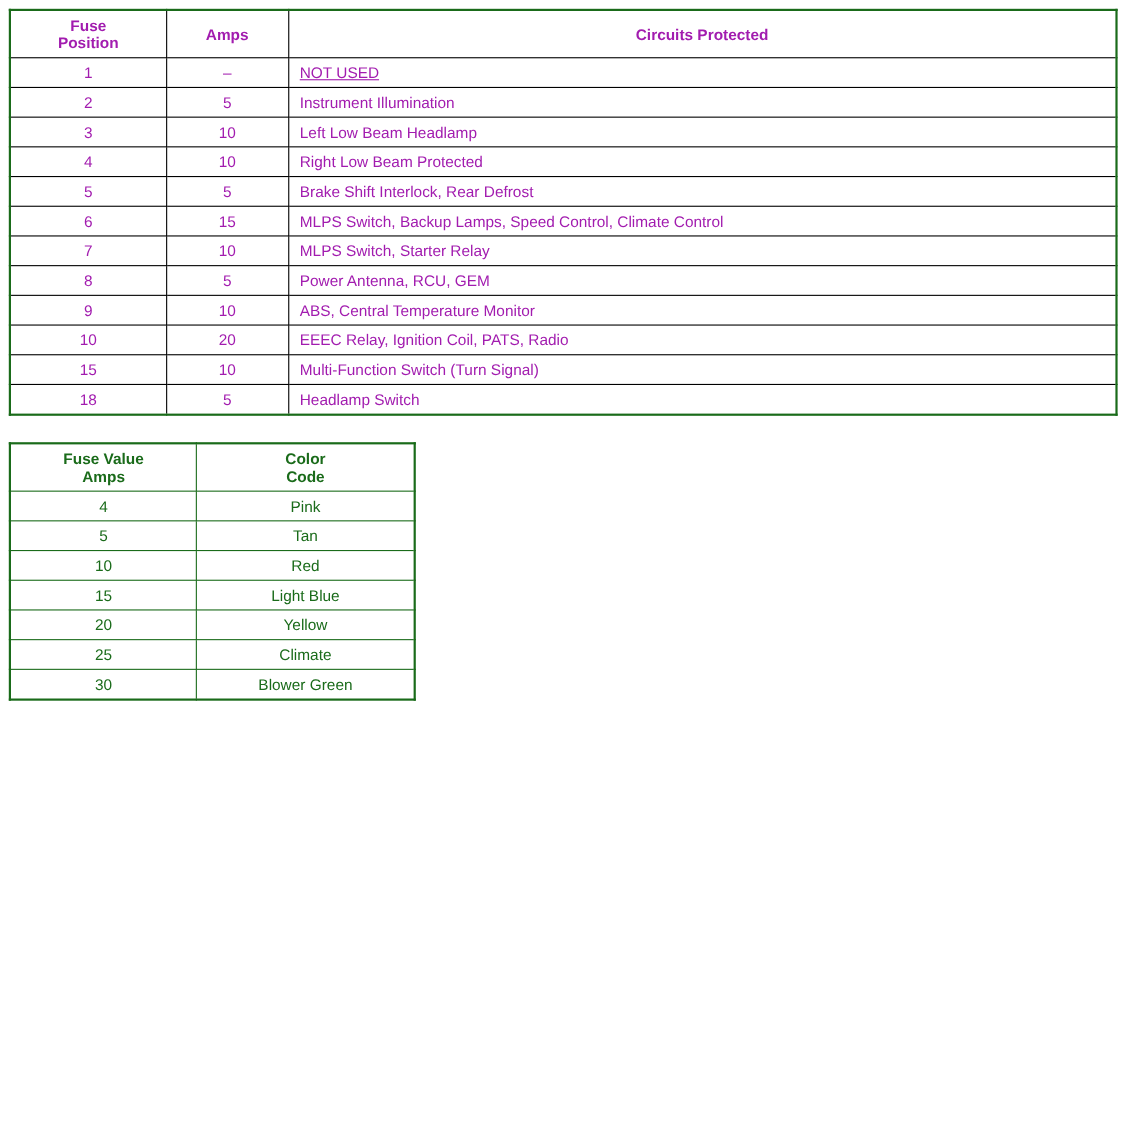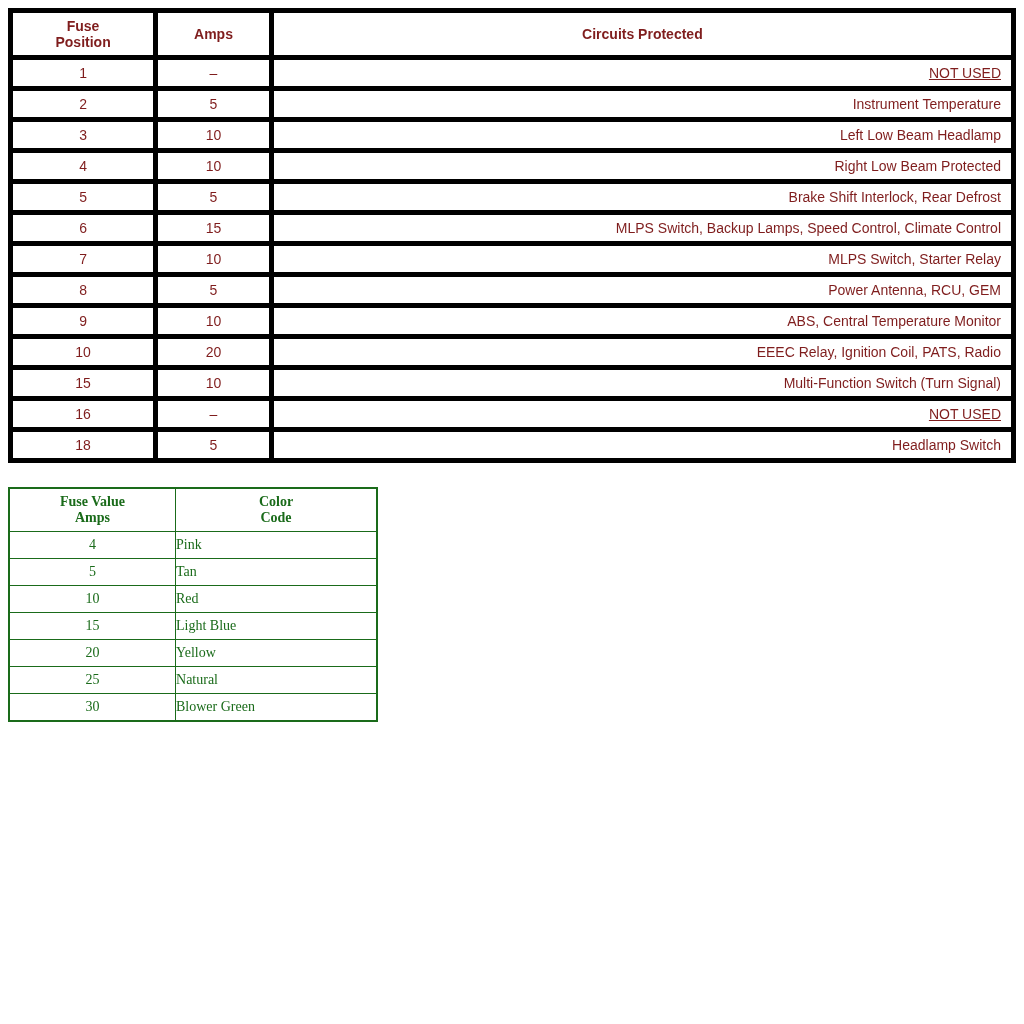--- a/index.html
+++ b/index.html
@@ -14,53 +14,52 @@
       color: #1a6b1a;
       padding: 8px;
     }
     .main-table {
       width: 100%;
       border-collapse: collapse;
       border: 2px solid #1a6b1a;
       margin-bottom: 24px;
     }
     .main-table th, .main-table td {
-      border: 5px solid #000000;
+      border: 1px solid #000000;
       padding: 5px 10px;
       text-align: center;
-      color: #7f1d1d;
+      color: #a21caf;
     }
     .main-table th {
       font-weight: bold;
       background: #fff;
     }
     .main-table td.circuits {
-      text-align: right;
+      text-align: left;
     }
     .main-table td.not-used {
       text-decoration: underline;
     }
     .second-table {
       width: 370px;
       border-collapse: collapse;
       border: 2px solid #1a6b1a;
     }
     .second-table th, .second-table td {
       border: 1px solid #1a6b1a;
       padding: 5px 0;
       text-align: center;
       color: #1a6b1a;
-      font-family: Liberation Serif, serif;
     }
     .second-table th {
       font-weight: bold;
       background: #fff;
     }
     .second-table td.color-name {
-      text-align: left;
+      text-align: center;
     }
   </style>
 </head>
 <body>
 
 <table class="main-table">
   <thead>
     <tr>
       <th>Fuse<br>Position</th>
       <th>Amps</th>
@@ -69,21 +68,21 @@
   </thead>
   <tbody id="main-tbody">
   <tr>
         <td>1</td>
         <td>–</td>
         <td class="circuits not-used">NOT USED</td>
       </tr>
       <tr>
         <td>2</td>
         <td>5</td>
-        <td class="circuits">Instrument Temperature</td>
+        <td class="circuits">Instrument Illumination</td>
       </tr>
       <tr>
         <td>3</td>
         <td>10</td>
         <td class="circuits">Left Low Beam Headlamp</td>
       </tr>
       <tr>
         <td>4</td>
         <td>10</td>
         <td class="circuits">Right Low Beam Protected</td>
@@ -117,25 +116,20 @@
         <td>10</td>
         <td>20</td>
         <td class="circuits">EEEC Relay, Ignition Coil, PATS, Radio</td>
       </tr>
       <tr>
         <td>15</td>
         <td>10</td>
         <td class="circuits">Multi-Function Switch (Turn Signal)</td>
       </tr>
       <tr>
-        <td>16</td>
-        <td>–</td>
-        <td class="circuits not-used">NOT USED</td>
-      </tr>
-      <tr>
         <td>18</td>
         <td>5</td>
         <td class="circuits">Headlamp Switch</td>
       </tr>
     </tbody>
 </table>
 
 <table class="second-table">
   <thead>
     <tr>
@@ -159,20 +153,20 @@
       <tr>
         <td>15</td>
         <td class="color-name">Light Blue</td>
       </tr>
       <tr>
         <td>20</td>
         <td class="color-name">Yellow</td>
       </tr>
       <tr>
         <td>25</td>
-        <td class="color-name">Natural</td>
+        <td class="color-name">Climate</td>
       </tr>
       <tr>
         <td>30</td>
         <td class="color-name">Blower Green</td>
       </tr>
     </tbody>
 </table>
 
 </body></html>

